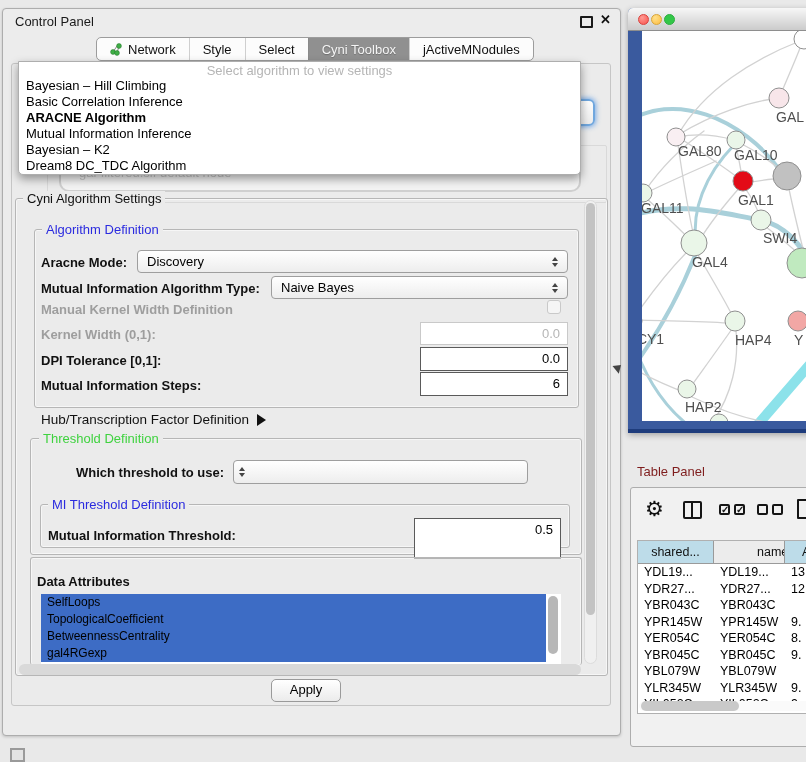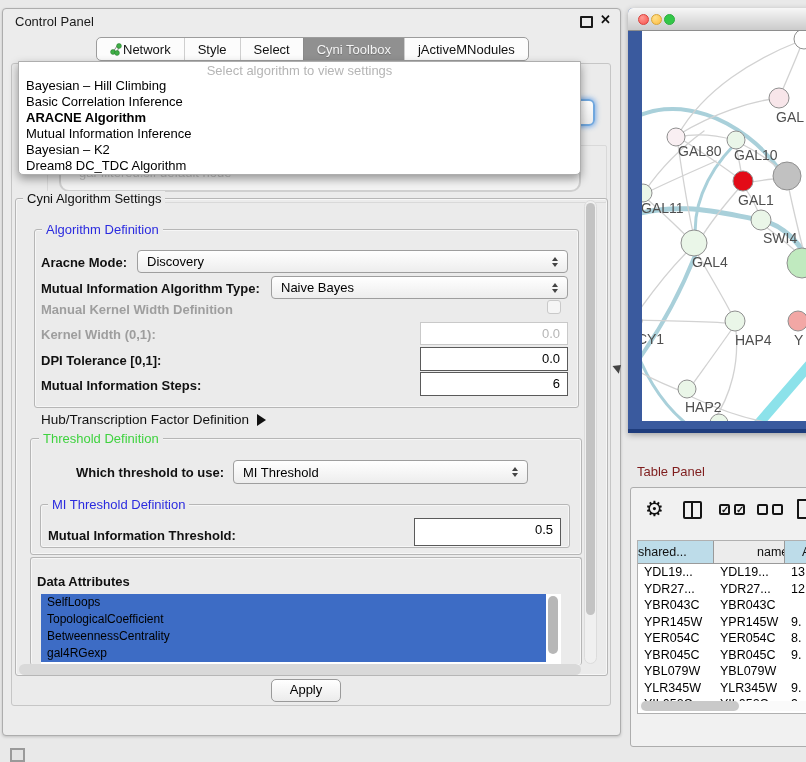--- a/index.html
+++ b/index.html
@@ -8,21 +8,21 @@
 
   
   .cw{position:absolute;left:2px;top:8px;width:617px;height:726px;background:#ececec;
       border:1px solid #adadad;border-radius:4px;box-shadow:0 1px 3px rgba(0,0,0,.18);}
   .cw-title{position:absolute;left:12px;top:5px;font-size:13px;color:#1a1a1a;}
   .float-btn{position:absolute;right:27px;top:7px;width:9px;height:8px;border:2px solid #1a1a1a;border-radius:1px;}
   .close-btn{position:absolute;right:9px;top:3px;font-size:13px;font-weight:bold;color:#111;cursor:default;}
 
   .tabgroup{position:absolute;display:flex;height:22px;background:#fcfcfc;border:1px solid #9c9c9c;
             border-radius:5px;overflow:hidden;align-items:stretch;}
-  .tab{display:flex;align-items:center;padding:0 13px;font-size:13px;color:#111;white-space:nowrap;}
+  .tab{display:flex;align-items:center;gap:5px;padding:0 13px;font-size:13px;color:#111;white-space:nowrap;}
   .tab + .tab{border-left:1px solid #cfcfcf;}
   .tab.selected{background:#909090;color:#f5f5f5;border-left:1px solid #8a8a8a;text-shadow:0 1px 1px rgba(0,0,0,.25);}
   .top-tabs{left:93px;top:28px;}
   .bottom-tabs{left:144px;top:699px;height:23px;}
 
   .cp-content{position:absolute;left:8px;top:54px;width:598px;height:641px;background:#ebebeb;
               border:1px solid #c6c6c6;border-radius:3px;}
 
   
   .faint-group{position:absolute;left:44px;top:136px;width:558px;height:56px;border:1px solid #d9d9d9;border-radius:2px;}
@@ -96,21 +96,21 @@
   .gear{position:absolute;left:14px;top:10px;font-size:21px;color:#111;line-height:22px;}
   .cols-icon{position:absolute;left:52px;top:13px;width:19px;height:18px;border:2px solid #151515;border-radius:2px;box-sizing:border-box;}
   .cols-icon:after{content:"";position:absolute;left:6px;top:0;width:2px;height:14px;background:#151515;}
   .cbx{position:absolute;width:11px;height:11px;border:2px solid #151515;border-radius:2px;box-sizing:border-box;
        font-size:10px;line-height:8px;font-weight:bold;color:#151515;text-align:center;}
   .page-icon{position:absolute;left:166px;top:11px;width:15px;height:20px;border:2px solid #151515;border-radius:1px;box-sizing:border-box;background:#f1f1f1;}
 
   .tbl{position:absolute;left:6px;top:52px;width:210px;height:174px;background:#fff;border:1px solid #b0b0b0;box-sizing:border-box;}
   .thead{display:flex;height:23px;}
   .th{box-sizing:border-box;border-right:1px solid #9a9a9a;border-bottom:1px solid #9a9a9a;font-size:12.5px;color:#111;
-      line-height:22px;overflow:hidden;white-space:nowrap;}
+      text-align:center;line-height:22px;overflow:hidden;white-space:nowrap;}
   .tbody{height:138px;overflow:hidden;}
   .trow{display:flex;height:16.5px;line-height:16.5px;font-size:12.5px;color:#000;}
   .td{box-sizing:border-box;padding-left:6px;overflow:hidden;white-space:nowrap;}
   .tbl-hscroll{position:absolute;left:1px;bottom:2px;width:196px;height:10px;background:#fafafa;border-radius:5px;}
   .tbl-hscroll .thumb{position:absolute;left:2px;top:0px;width:98px;height:10px;background:#c9c9c9;border-radius:5px;}
 
   .cursor{position:absolute;left:612px;top:364px;width:0;height:0;border-top:3px solid transparent;
           border-bottom:6px solid transparent;border-right:8px solid #444;transform:rotate(14deg);}
 </style>
 </head>
@@ -212,32 +212,31 @@
 
   <span class="lbl" style="left:38px;top:403px;font-size:13.5px;">
     <span>Hub/Transcription Factor Definition</span><span class="arrow-right"></span>
   </span>
 
   <div class="group" style="left:27px;top:429px;width:550px;height:115px;"></div>
   <span class="group-label" id="threshold-title" style="left: 36px; top: 422px; color: rgb(63, 210, 63);">Threshold Definition</span>
 
   <span class="lbl b" style="left:73px;top:456px;">Which threshold to use:</span>
   <div class="combo" style="left:230px;top:451px;width:295px;height:24px;">
-    <span class="combo-text">MI Threshold</span>
     <span class="stepper">
         <i class="up"></i>
         <i class="dn"></i>
       </span>
   </div>
 
   <div class="group" style="left:37px;top:495px;width:528px;height:42px;"></div>
   <span class="group-label" id="mithreshold-title" style="left: 45px; top: 488px; color: rgb(43, 43, 223);">MI Threshold Definition</span>
 
   <span class="lbl b" style="left:45px;top:519px;">Mutual Information Threshold:</span>
-  <div class="field" style="left:411px;top:509px;width:147px;height:28px;line-height:22px;padding-left:32px;">0.5</div>
+  <div class="field" style="left:411px;top:509px;width:147px;height:41px;line-height:22px;padding-left:32px;">0.5</div>
 
   <div class="group" style="left:27px;top:548px;width:550px;height:107px;border-bottom:none;"></div>
   <span class="lbl b" style="left:34px;top:565px;">Data Attributes</span>
   <div class="attr-list" id="attr-list">
       <div class="attr-item" style="background: rgb(61, 108, 197);">SelfLoops</div>
       <div class="attr-item" style="background: rgb(61, 108, 197);">TopologicalCoefficient</div>
       <div class="attr-item" style="background: rgb(61, 108, 197);">BetweennessCentrality</div>
       <div class="attr-item" style="background: rgb(61, 108, 197);">gal4RGexp</div>
     </div>
   <div class="attr-scroll"></div>

